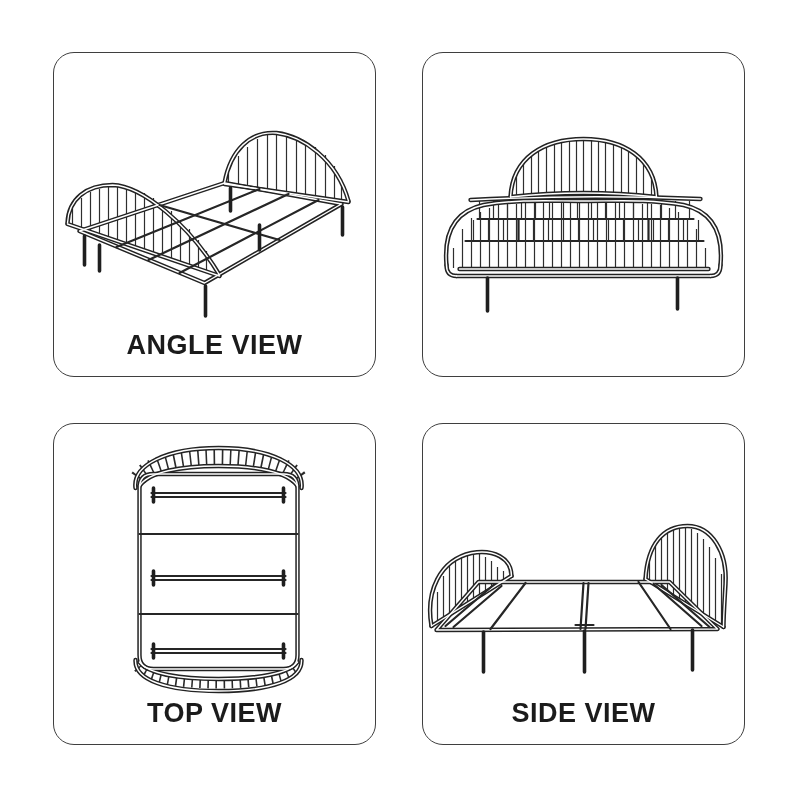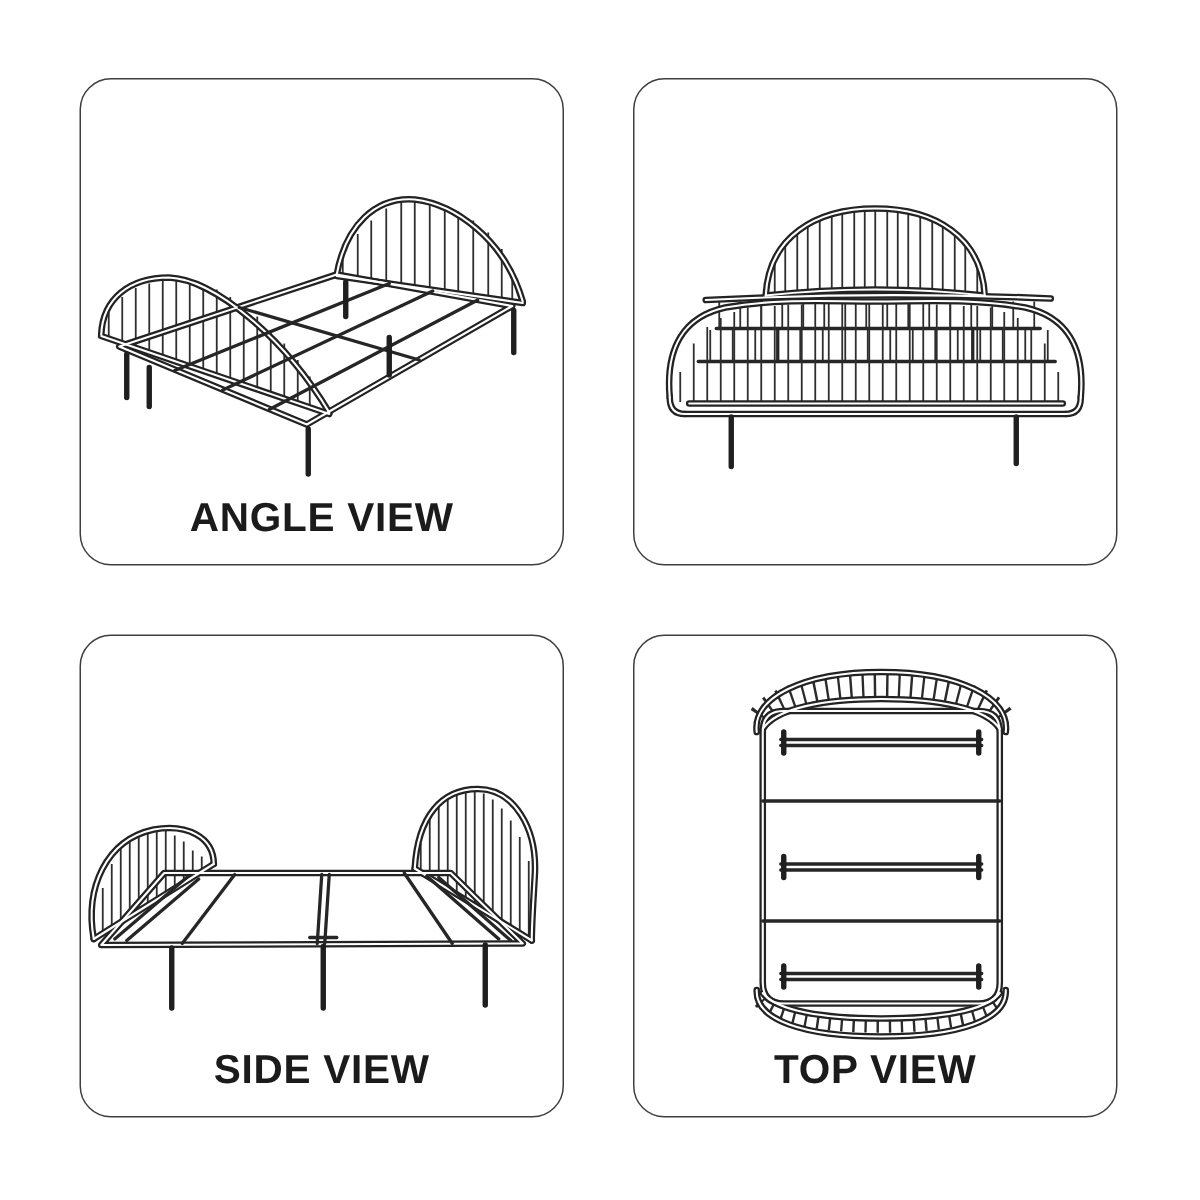--- a/index.html
+++ b/index.html
@@ -107,20 +107,49 @@
         <use href="#f-tube" class="tube-outer"></use>
         <use href="#f-tube" class="tube-inner"></use>
 
         <path class="leg" d="M64,225V258 M254,225V256"></path>
       </svg>
     </div>
 
     <div class="panel">
       <svg class="illus" viewBox="0 0 320 272" aria-hidden="true">
         <defs>
+          <g id="t-tube">
+            <path d="M81,64 C78,41 112,24 164,24 C216,24 250,41 247,64"></path>
+            <path d="M85,62 C94,48 126,42 164,42 C202,42 234,48 243,62"></path>
+            <path d="M81,236 C80,256 112,267 164,267 C216,267 248,256 247,236"></path>
+            <path d="M85,238 C94,250 126,255 164,255 C202,255 234,250 243,238"></path>
+            <path d="M85,64 V231 Q85,245 99,245 H229 Q243,245 243,231 V64 Q243,50 229,50 H99 Q85,50 85,64 Z"></path>
+          </g>
+        </defs>
+
+        <path class="hatch-top" d="M84,54 C92,42 122,33 164,33 C206,33 236,42 244,54"></path>
+        <path class="hatch-bot" d="M84,243 C92,253 124,259 164,259 C204,259 236,253 244,243"></path>
+
+        <use href="#t-tube" class="tube-outer"></use>
+        <use href="#t-tube" class="tube-inner"></use>
+
+        <path class="md" d="M97,69 H231 M97,73 H231"></path>
+        <path class="md" d="M97,152 H231 M97,156 H231"></path>
+        <path class="md" d="M97,225 H231 M97,229 H231"></path>
+        <path class="md" d="M85,110 H243"></path>
+        <path class="md" d="M85,190 H243"></path>
+
+        <path class="leg" d="M99,64V78 M229,64V78 M99,147V161 M229,147V161 M99,220V234 M229,220V234"></path>
+      </svg>
+      <div class="view-label">TOP VIEW</div>
+    </div>
+
+    <div class="panel">
+      <svg class="illus" viewBox="0 0 320 272" aria-hidden="true">
+        <defs>
           <g id="s-tube">
             <path d="M8,202 C2,168 16,136 48,129 C70,125 88,134 88,152"></path>
             <path d="M8,202 L88,152"></path>
             <path d="M222,155 C224,120 240,102 264,102 C288,102 304,128 302,160 C301,178 300,192 300,203"></path>
             <path d="M222,155 L300,203"></path>
             <path d="M55,158 L246,158 L294,205 L13,206 Z"></path>
           </g>
         </defs>
 
         <path class="ln" d="M14,168V198 M20,152V194 M26,142V191 M32,135V187 M38,131V183 M44,129V179 M50,129V176 M56,130V172 M62,133V168 M68,137V164 M74,143V161 M80,147V157 M86,151V153"></path>
@@ -135,43 +164,14 @@
         <path class="md" d="M215,158 L247,205"></path>
         <path class="md" d="M70,161 L22,202 M78,162 L30,203"></path>
         <path class="md" d="M230,160 L278,202 M238,161 L286,203"></path>
         <path class="md" d="M152,201 H170"></path>
 
         <path class="leg" d="M60,208V248 M161,207V248 M269,206V246"></path>
       </svg>
       <div class="view-label">SIDE VIEW</div>
     </div>
 
-    <div class="panel">
-      <svg class="illus" viewBox="0 0 320 272" aria-hidden="true">
-        <defs>
-          <g id="t-tube">
-            <path d="M81,64 C78,41 112,24 164,24 C216,24 250,41 247,64"></path>
-            <path d="M85,62 C94,48 126,42 164,42 C202,42 234,48 243,62"></path>
-            <path d="M81,236 C80,256 112,267 164,267 C216,267 248,256 247,236"></path>
-            <path d="M85,238 C94,250 126,255 164,255 C202,255 234,250 243,238"></path>
-            <path d="M85,64 V231 Q85,245 99,245 H229 Q243,245 243,231 V64 Q243,50 229,50 H99 Q85,50 85,64 Z"></path>
-          </g>
-        </defs>
-
-        <path class="hatch-top" d="M84,54 C92,42 122,33 164,33 C206,33 236,42 244,54"></path>
-        <path class="hatch-bot" d="M84,243 C92,253 124,259 164,259 C204,259 236,253 244,243"></path>
-
-        <use href="#t-tube" class="tube-outer"></use>
-        <use href="#t-tube" class="tube-inner"></use>
-
-        <path class="md" d="M97,69 H231 M97,73 H231"></path>
-        <path class="md" d="M97,152 H231 M97,156 H231"></path>
-        <path class="md" d="M97,225 H231 M97,229 H231"></path>
-        <path class="md" d="M85,110 H243"></path>
-        <path class="md" d="M85,190 H243"></path>
-
-        <path class="leg" d="M99,64V78 M229,64V78 M99,147V161 M229,147V161 M99,220V234 M229,220V234"></path>
-      </svg>
-      <div class="view-label">TOP VIEW</div>
-    </div>
-
   </div>
 </div>
 
 </body></html>

